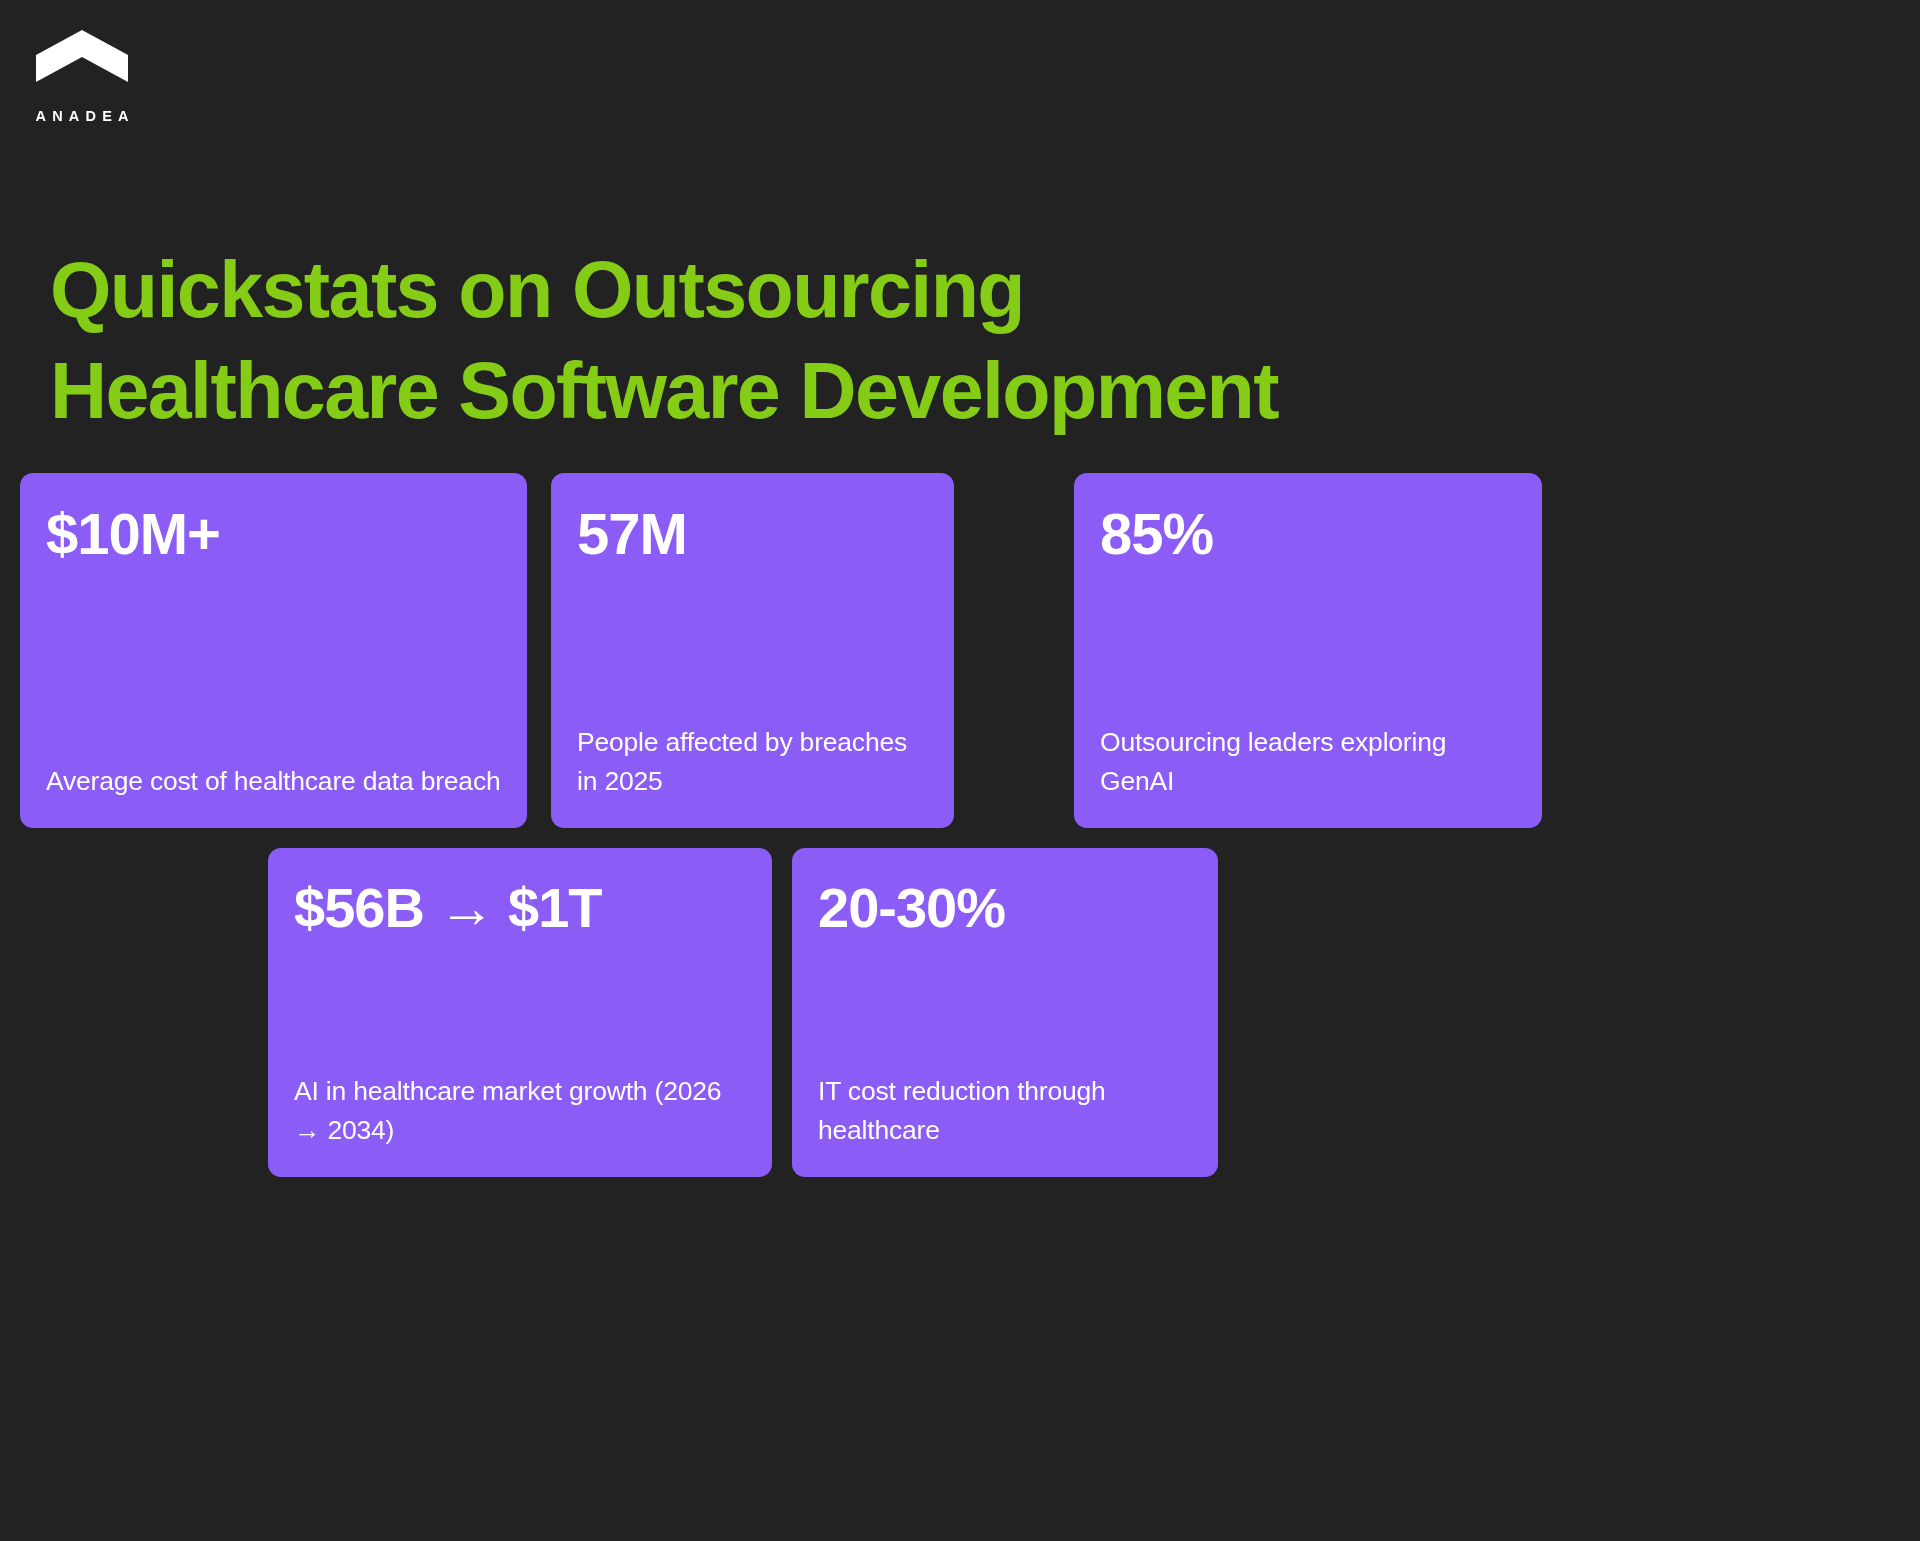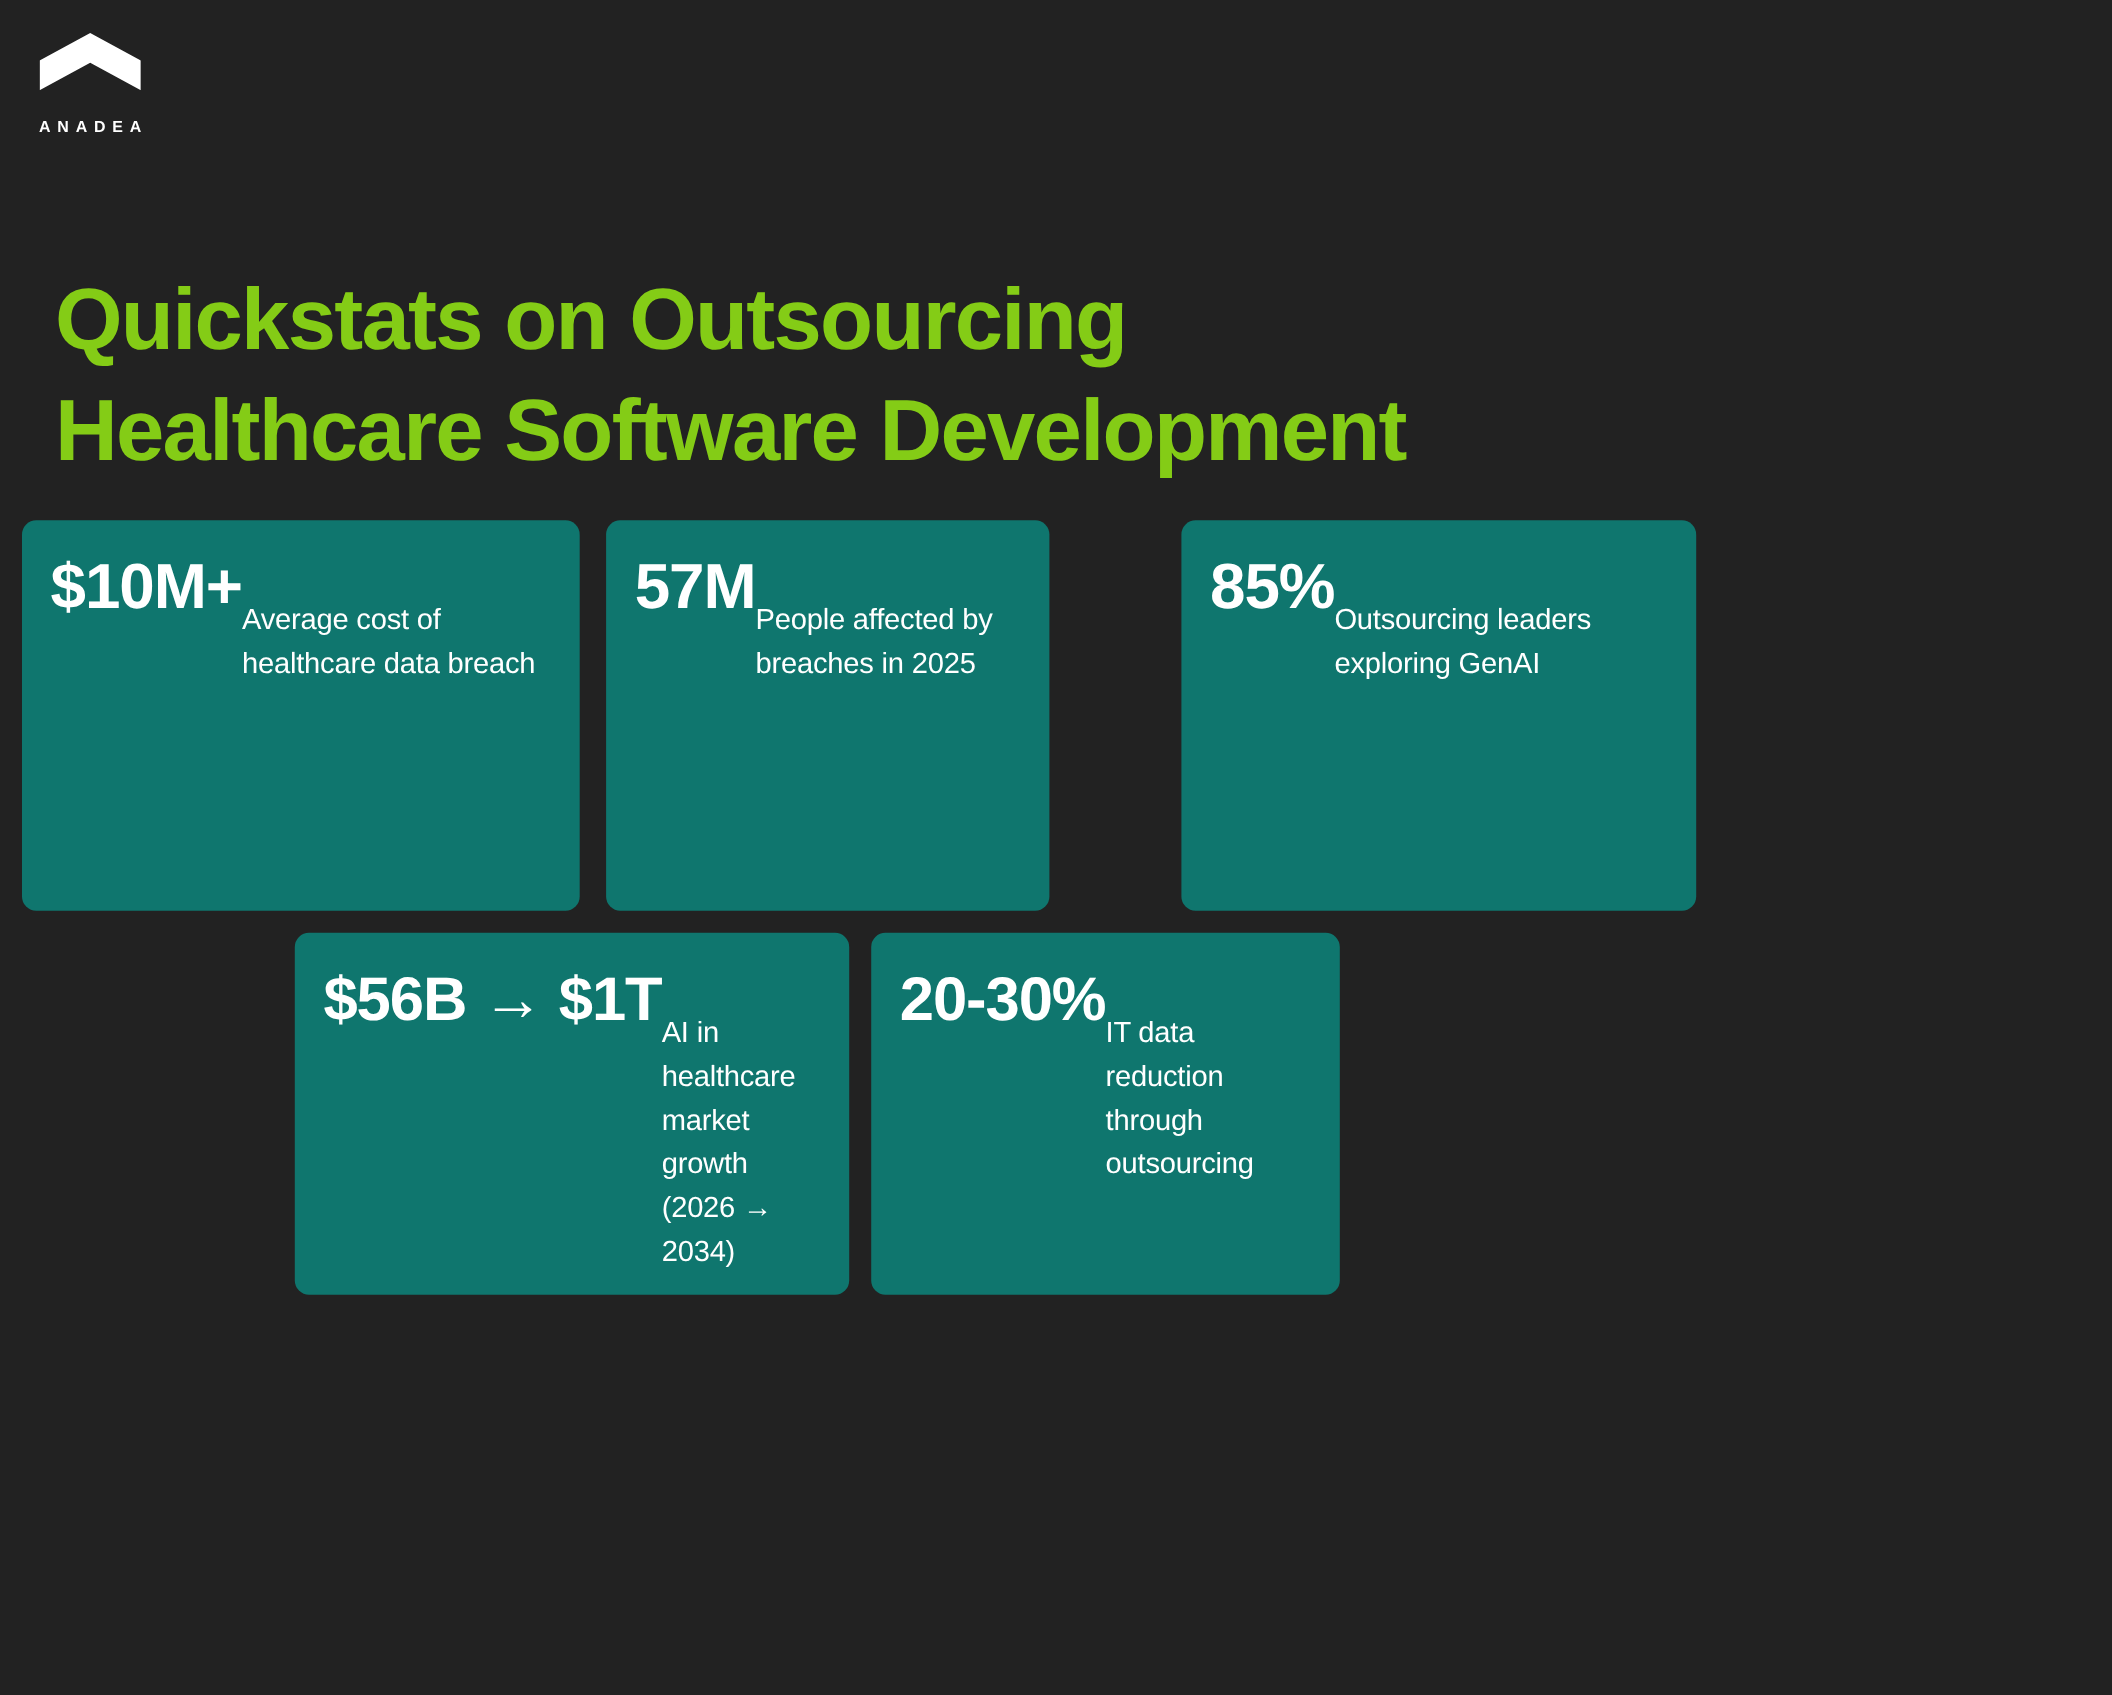--- a/index.html
+++ b/index.html
@@ -61,26 +61,26 @@
     font-weight: 700;
     line-height: 1.28;
     letter-spacing: -1.6px;
     font-family: "Liberation Sans", sans-serif;
   }
   .title-line { display: block; white-space: nowrap; }
 
   
   .card {
     position: absolute;
-    background: #0f766e;
+    background: #8b5cf6;
     border-radius: 13px;
     box-sizing: border-box;
     padding: 31px 26px 26px 26px;
     display: flex;
-    flex-direction: row;
+    flex-direction: column;
     justify-content: space-between;
     overflow: hidden;
   }
   .card-value {
     color: #ffffff;
     font-size: 58px;
     font-weight: 700;
     line-height: 1.04;
     letter-spacing: -1px;
     white-space: nowrap;
@@ -137,16 +137,16 @@
     <div class="card-label">Outsourcing leaders exploring GenAI</div>
   </div>
 
   <div class="card" id="card-3">
     <div class="card-value">$56B → $1T</div>
     <div class="card-label">AI in healthcare market growth (2026 → 2034)</div>
   </div>
 
   <div class="card" id="card-4">
     <div class="card-value">20-30%</div>
-    <div class="card-label">IT data reduction through outsourcing</div>
+    <div class="card-label">IT cost reduction through healthcare</div>
   </div>
 
 </div>
 
 </body></html>

